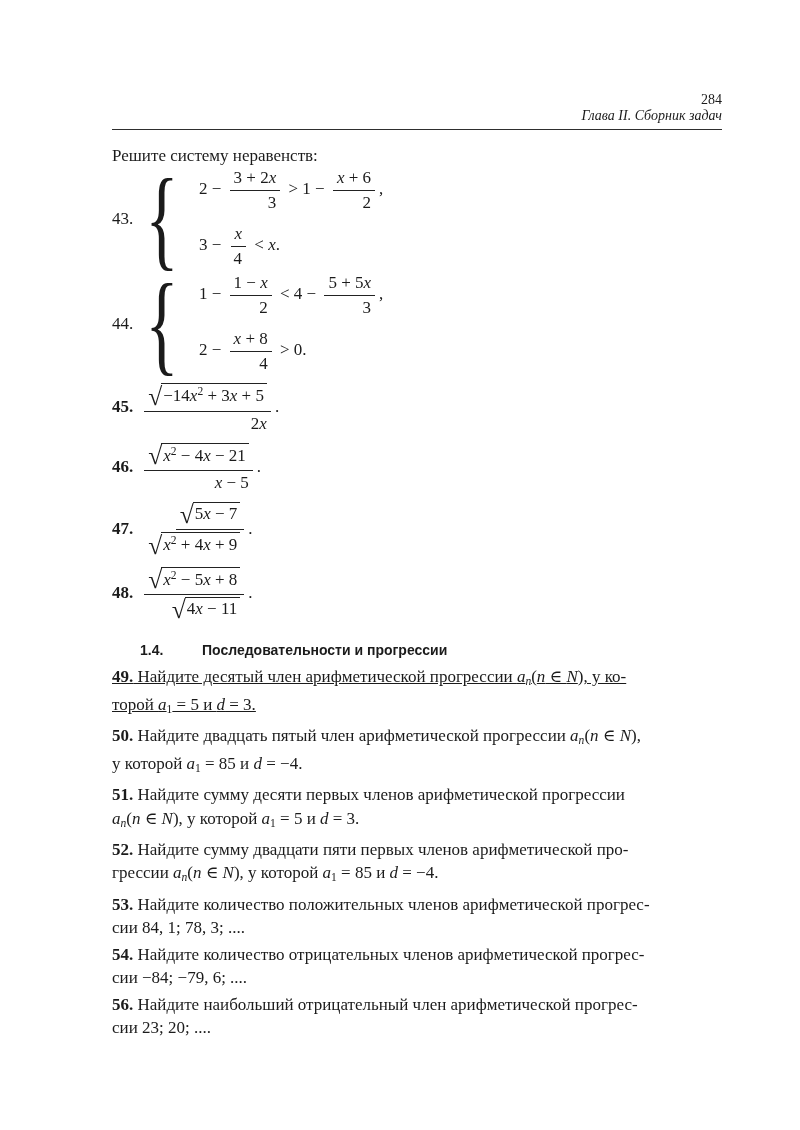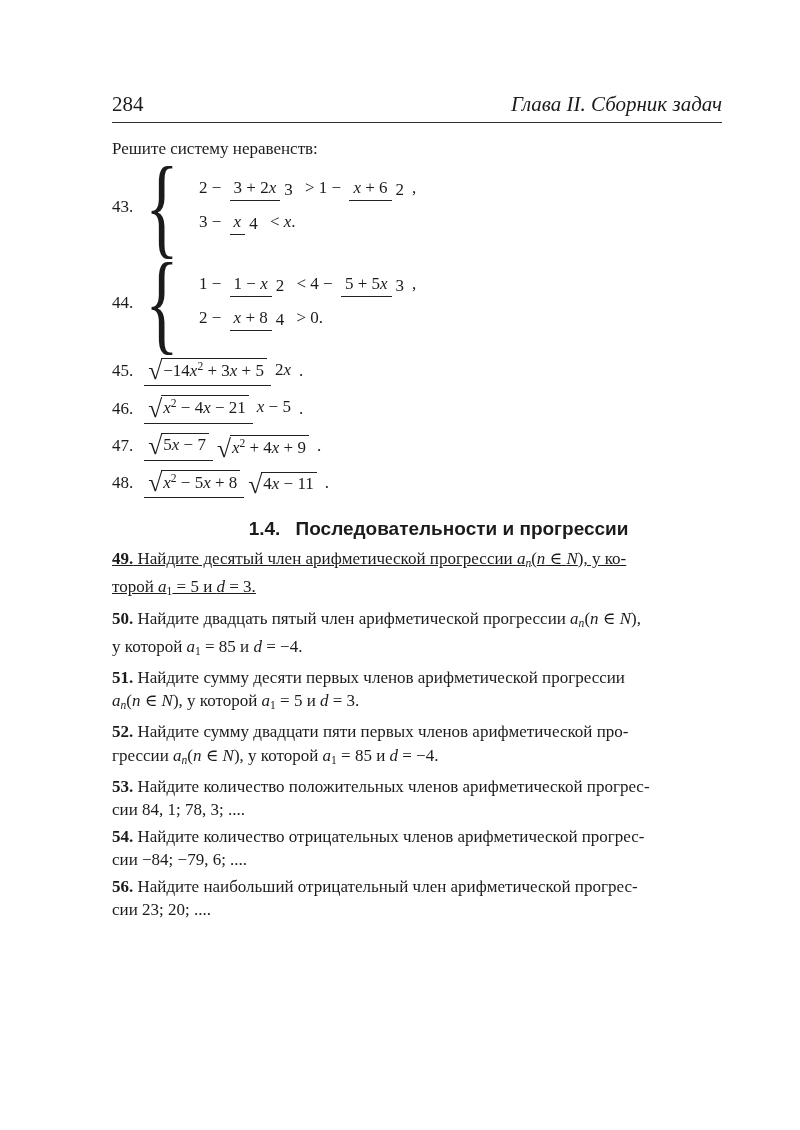--- a/index.html
+++ b/index.html
@@ -6,60 +6,60 @@
   html,body { background:#ffffff; }
   body {
     width:800px; height:1130px; position:relative; overflow:hidden;
     font-family:"Liberation Serif","DejaVu Serif",serif;
     font-size:17px; color:#1b1b1b;
   }
   .page { padding:92px 78px 0 112px; }
 
   
   .running-header{
-    display:flex; justify-content:space-between; align-items:flex-start;
-    border-bottom:1.5px solid #2e2e2e; padding-bottom:5px; font-size:21px;
+    display:flex; justify-content:space-between; align-items:flex-end;
+    border-bottom:1.5px solid #2e2e2e; padding-bottom:5px; font-size:14px;flex-direction:column;
   }
   .chap{ font-style:italic; }
 
   .intro{ margin-top:16px; }
 
   
   .system{ display:flex; align-items:center; margin:2px 0 4px 0; }
   .system .pnum{ font-weight:400; margin-right:2px;text-align:center; }
   .brace{
     font-size:112px; line-height:0.82; font-weight:400;
     transform:scaleX(0.62); display:inline-block; margin-right:2px;
   }
   .sys-rows{ display:flex; flex-direction:column; gap:11px; padding-left:8px; }
   .sys-row{ white-space:nowrap; }
 
   
   .frac{
-    display:inline-flex; flex-direction:row; align-items:flex-start;
+    display:inline-flex; flex-direction:column; align-items:flex-end;
     vertical-align:middle; margin:0 4px; text-align:center;
   }
   .fnum{ display:block; padding:0 4px 2px; border-bottom:1.4px solid #222; }
   .fden{ display:block; padding:2px 4px 0; }
   .sqrt{ display:inline-flex; align-items:flex-end; vertical-align:-1px; }
   .rad{ font-size:1.5em; line-height:0.75; margin-right:-1px; display:inline-block; }
   .rnd{ border-top:1.4px solid #222; padding:1px 3px 0 2px; white-space:nowrap; }
   .mi{ font-style:italic; }
   .bd{ font-weight:700; }
   .sub{ font-size:0.68em; vertical-align:-0.22em; }
   .sup{ font-size:0.68em; vertical-align:0.5em; }
 
   
   .expr{ margin:9px 0; white-space:nowrap; }
-  .expr .pnum{ font-weight:400; margin-right:7px; }
+  .expr .pnum{ font-weight:700; margin-right:7px; }
 
   
   .section-heading{
     font-family:"Liberation Sans","DejaVu Sans",sans-serif;
-    font-weight:700; font-size:19px; margin:20px 0 0 28px;text-align:center;
+    font-weight:700; font-size:14px; margin:20px 0 0 28px;
   }
   .section-heading .num{ display:inline-block; min-width:62px; }
   .subsection-heading{ margin-top:9px; }
 
   
   .para{ line-height:23.5px; margin-top:3px; text-align:left; }
   .para-first{ margin-top:7px;text-decoration:underline; }
 </style>
 </head>
 <body>

